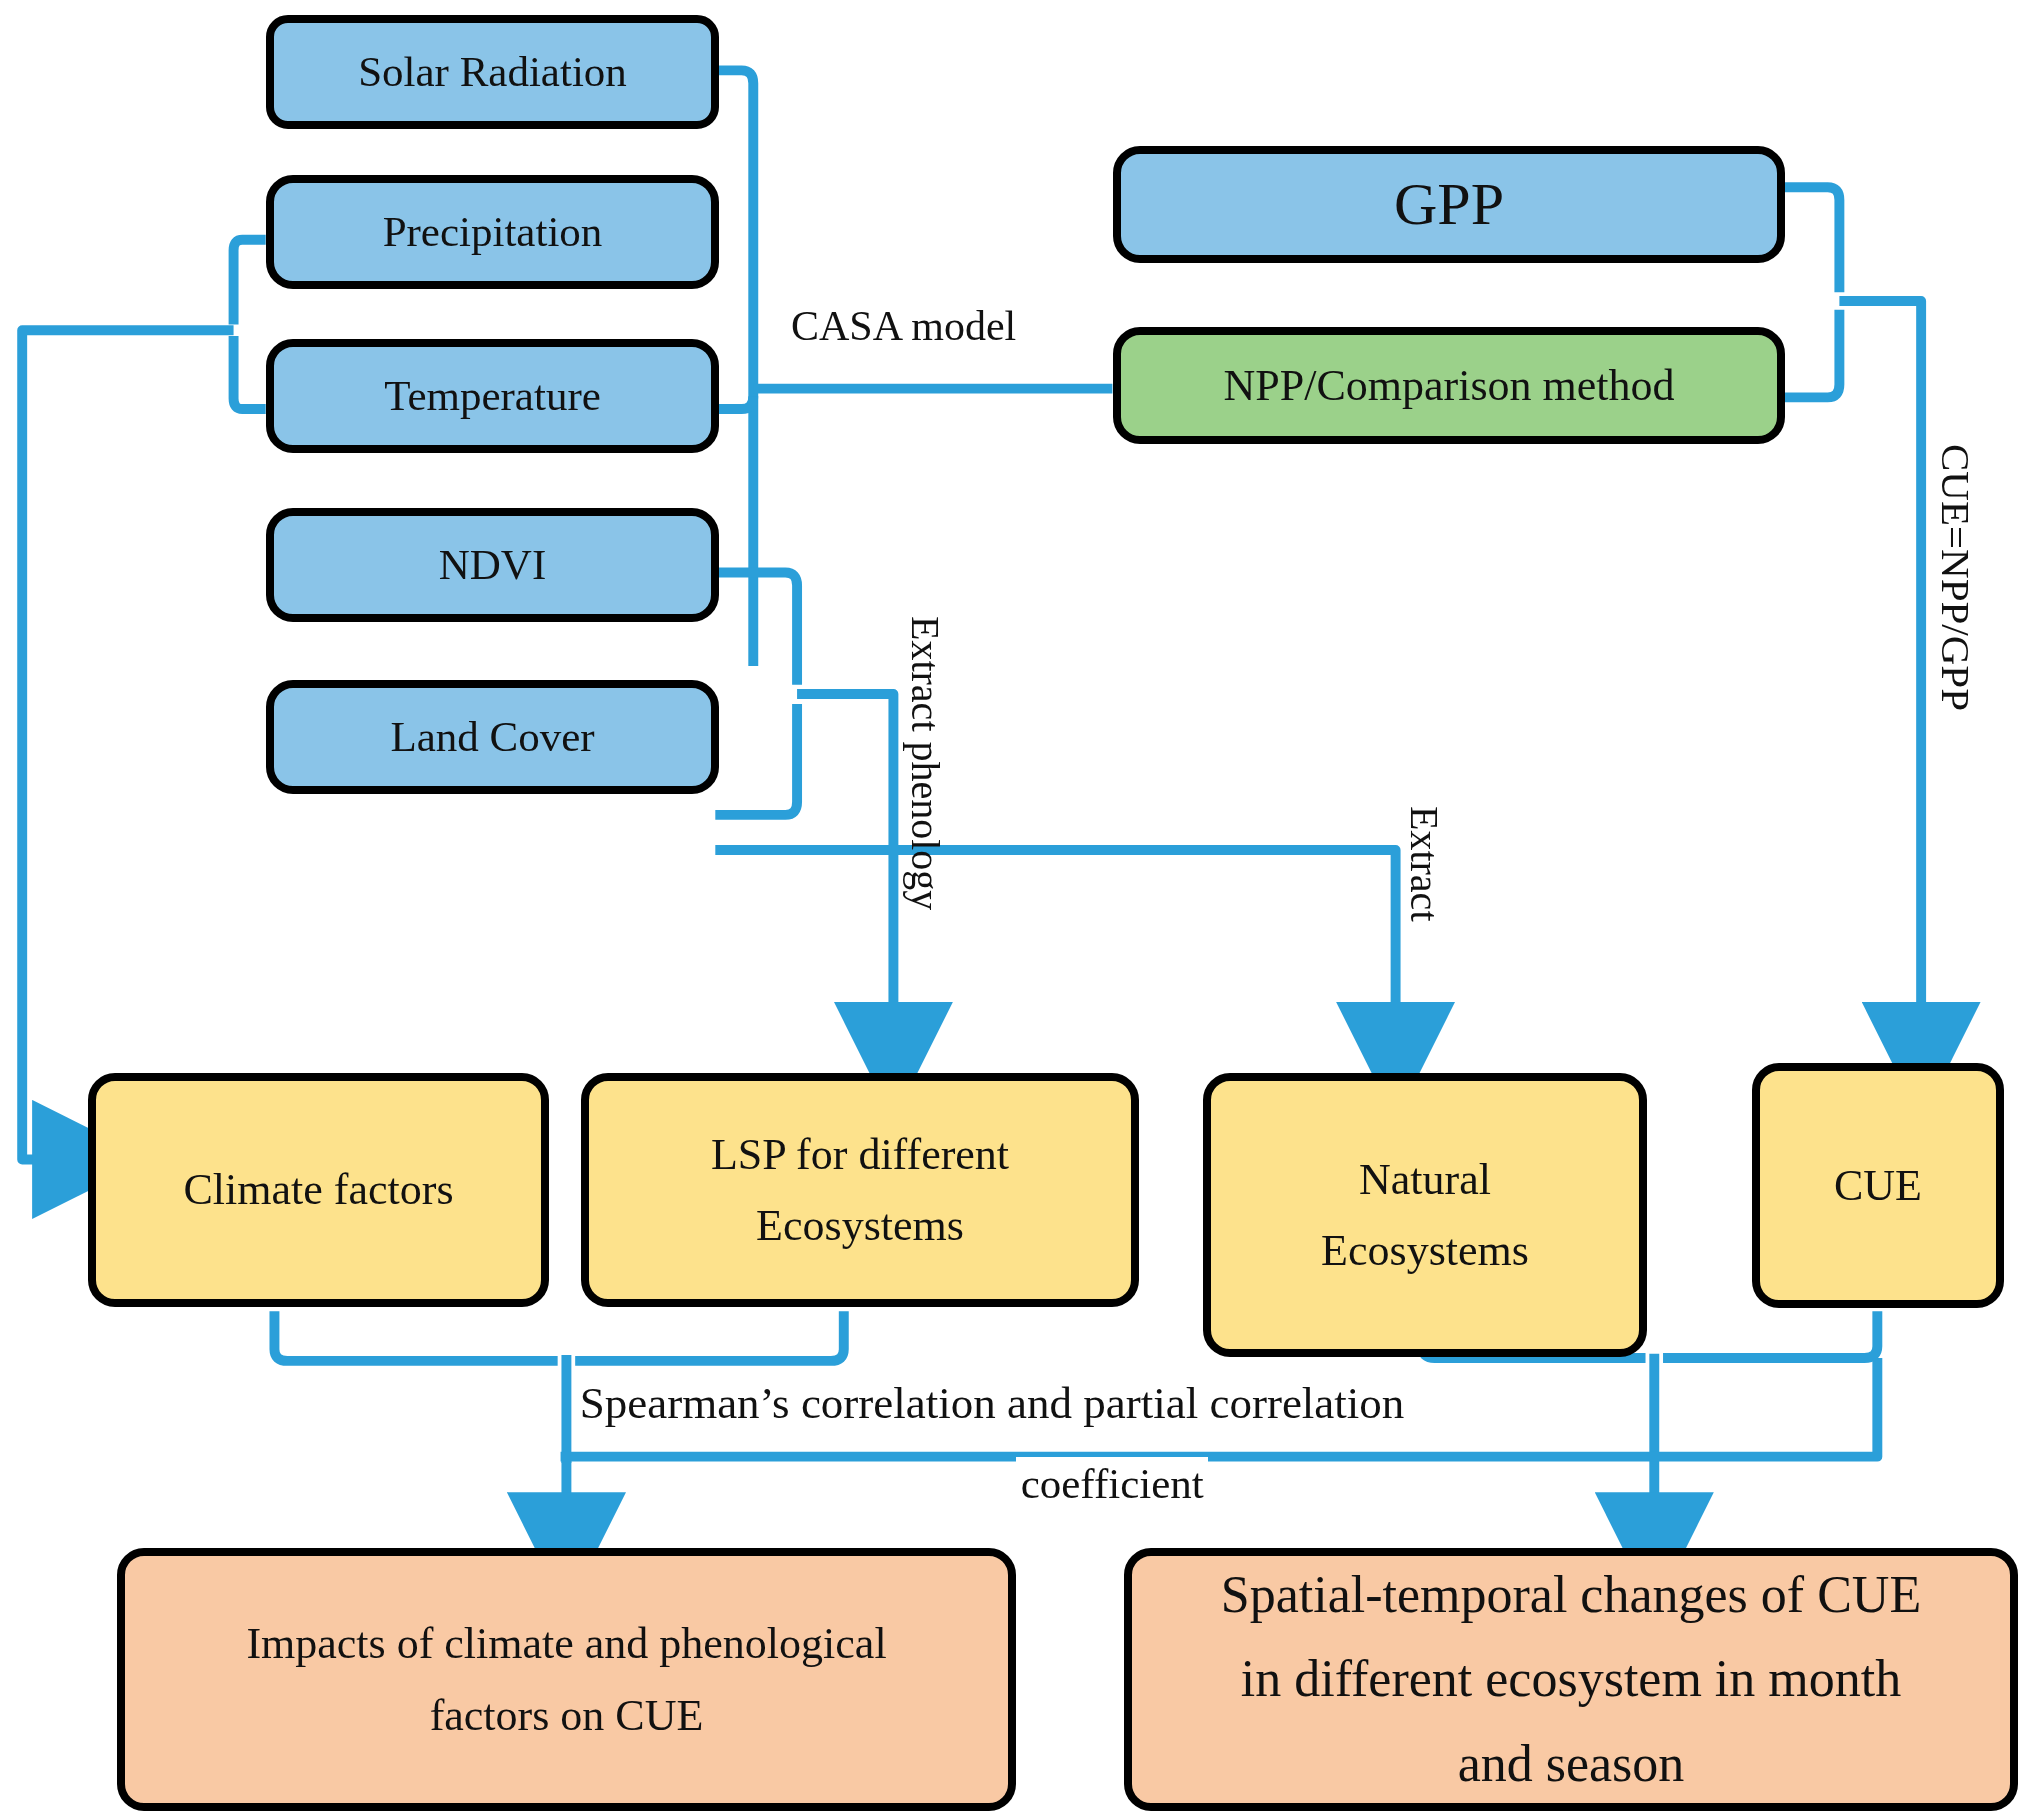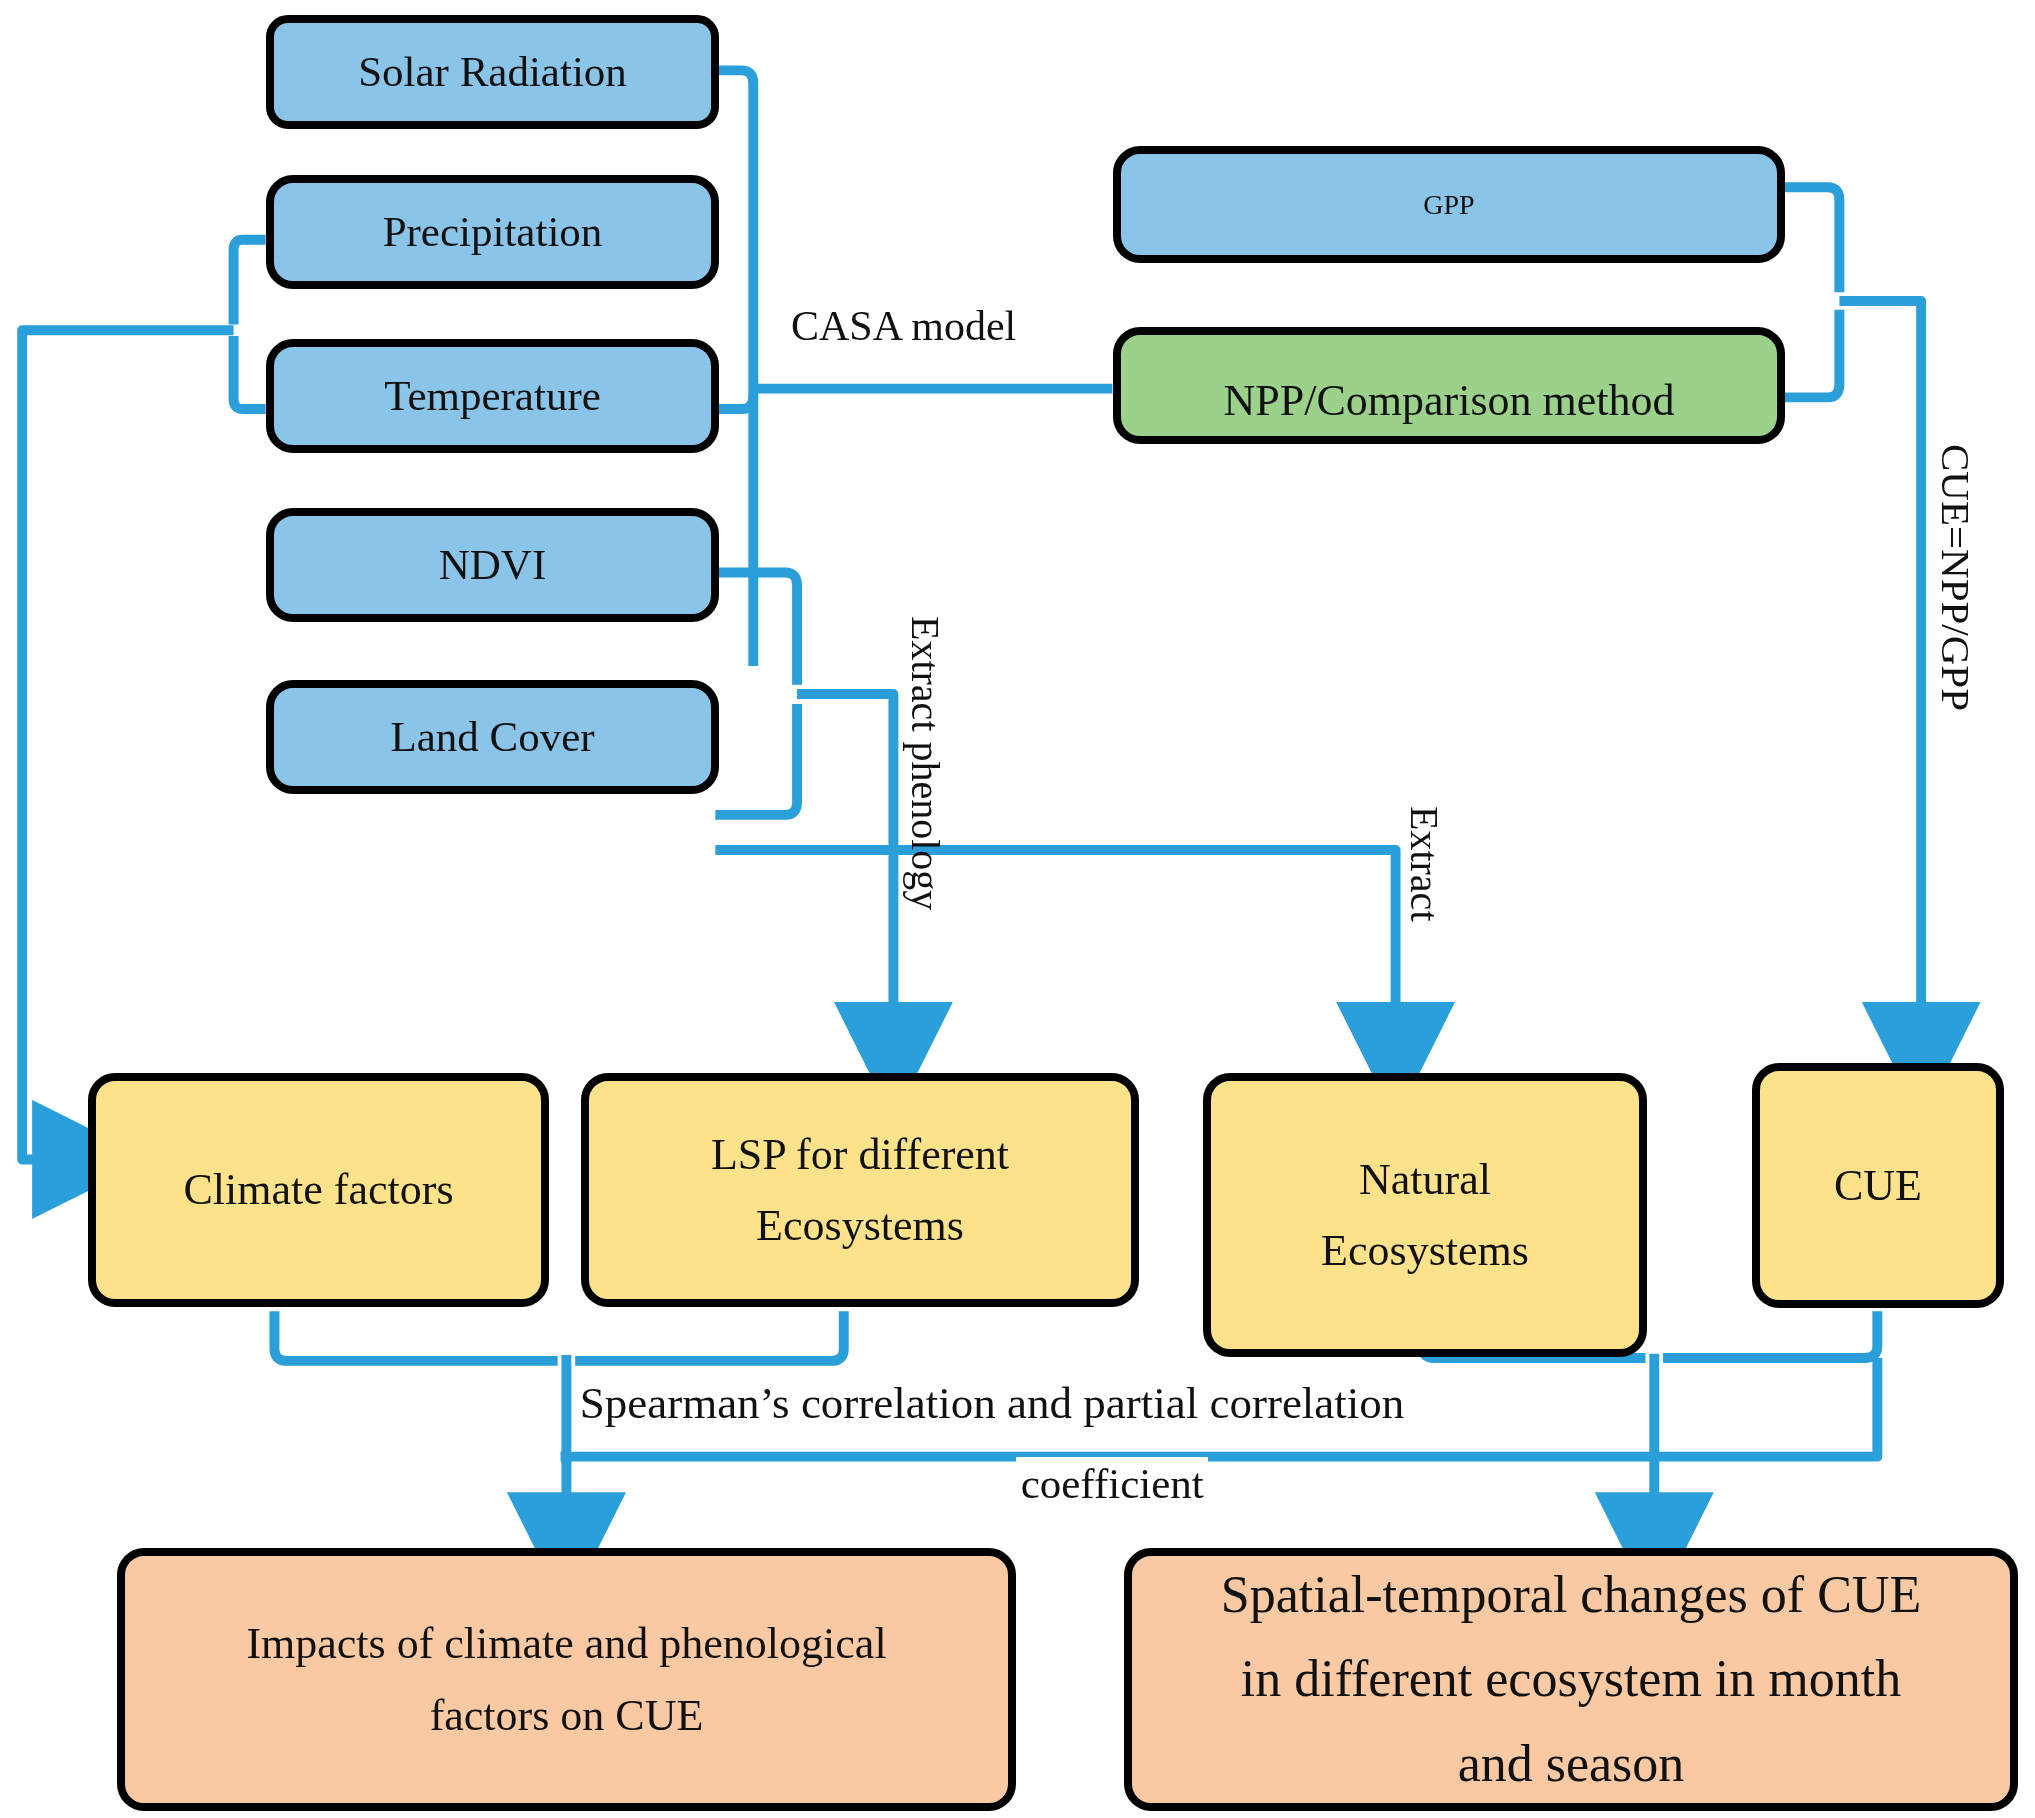--- a/index.html
+++ b/index.html
@@ -20,21 +20,21 @@
     display:flex;
     align-items:center;
     justify-content:center;
     text-align:center;
     color:#111111;
     line-height:1.62;
     padding:0 14px;
     z-index:4;
   }
   .blue{background:#8AC4E8;}
-  .green{background:#9BD18A;align-items:flex-end;}
+  .green{background:#9BD18A;}
   .yellow{background:#FDE28C;}
   .orange{background:#F9C9A4;}
 
   .lbl{
     position:absolute;
     color:#111111;
     white-space:nowrap;
     z-index:6;
     line-height:1.2;
   }
@@ -102,21 +102,21 @@
   </div>
 
   <div class="node blue" style="left:266px;top:508px;width:453px;height:114px;font-size:43px;">
     <span>NDVI</span>
   </div>
 
   <div class="node blue" style="left:266px;top:680px;width:453px;height:114px;font-size:43px;">
     <span>Land Cover</span>
   </div>
 
-  <div class="node blue" style="left:1113px;top:146px;width:672px;height:117px;font-size:28px;">
+  <div class="node blue" style="left:1113px;top:146px;width:672px;height:117px;font-size:60px;">
     <span>GPP</span>
   </div>
 
   <div class="node green" style="left:1113px;top:327px;width:672px;height:117px;font-size:44px;">
     <span>NPP/Comparison method</span>
   </div>
 
   <div class="node yellow" style="left:88px;top:1073px;width:461px;height:234px;font-size:44px;">
     <span>Climate factors</span>
   </div>

